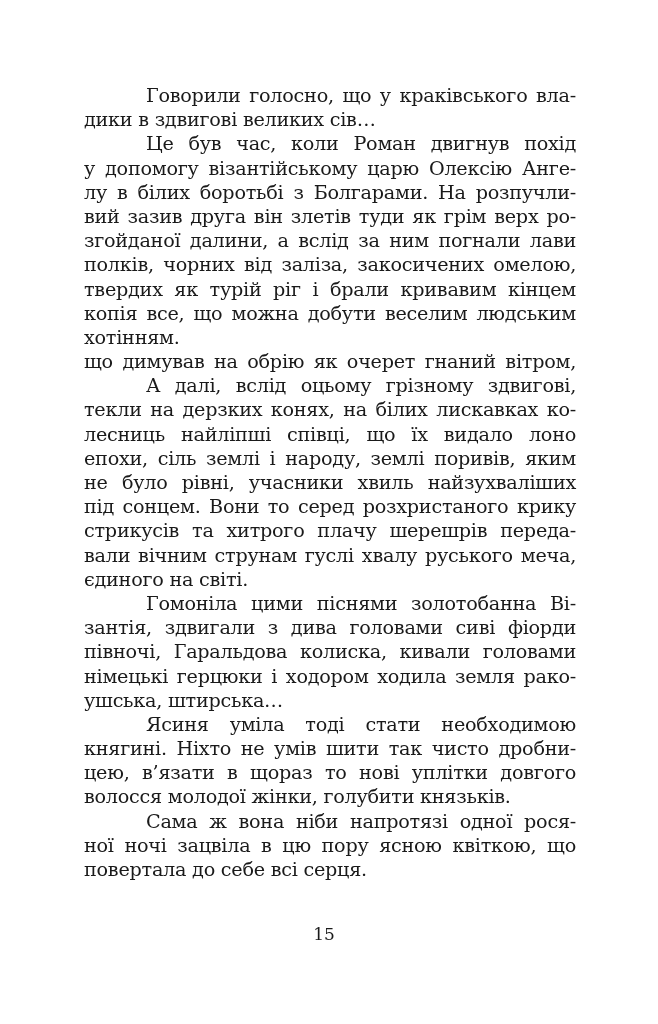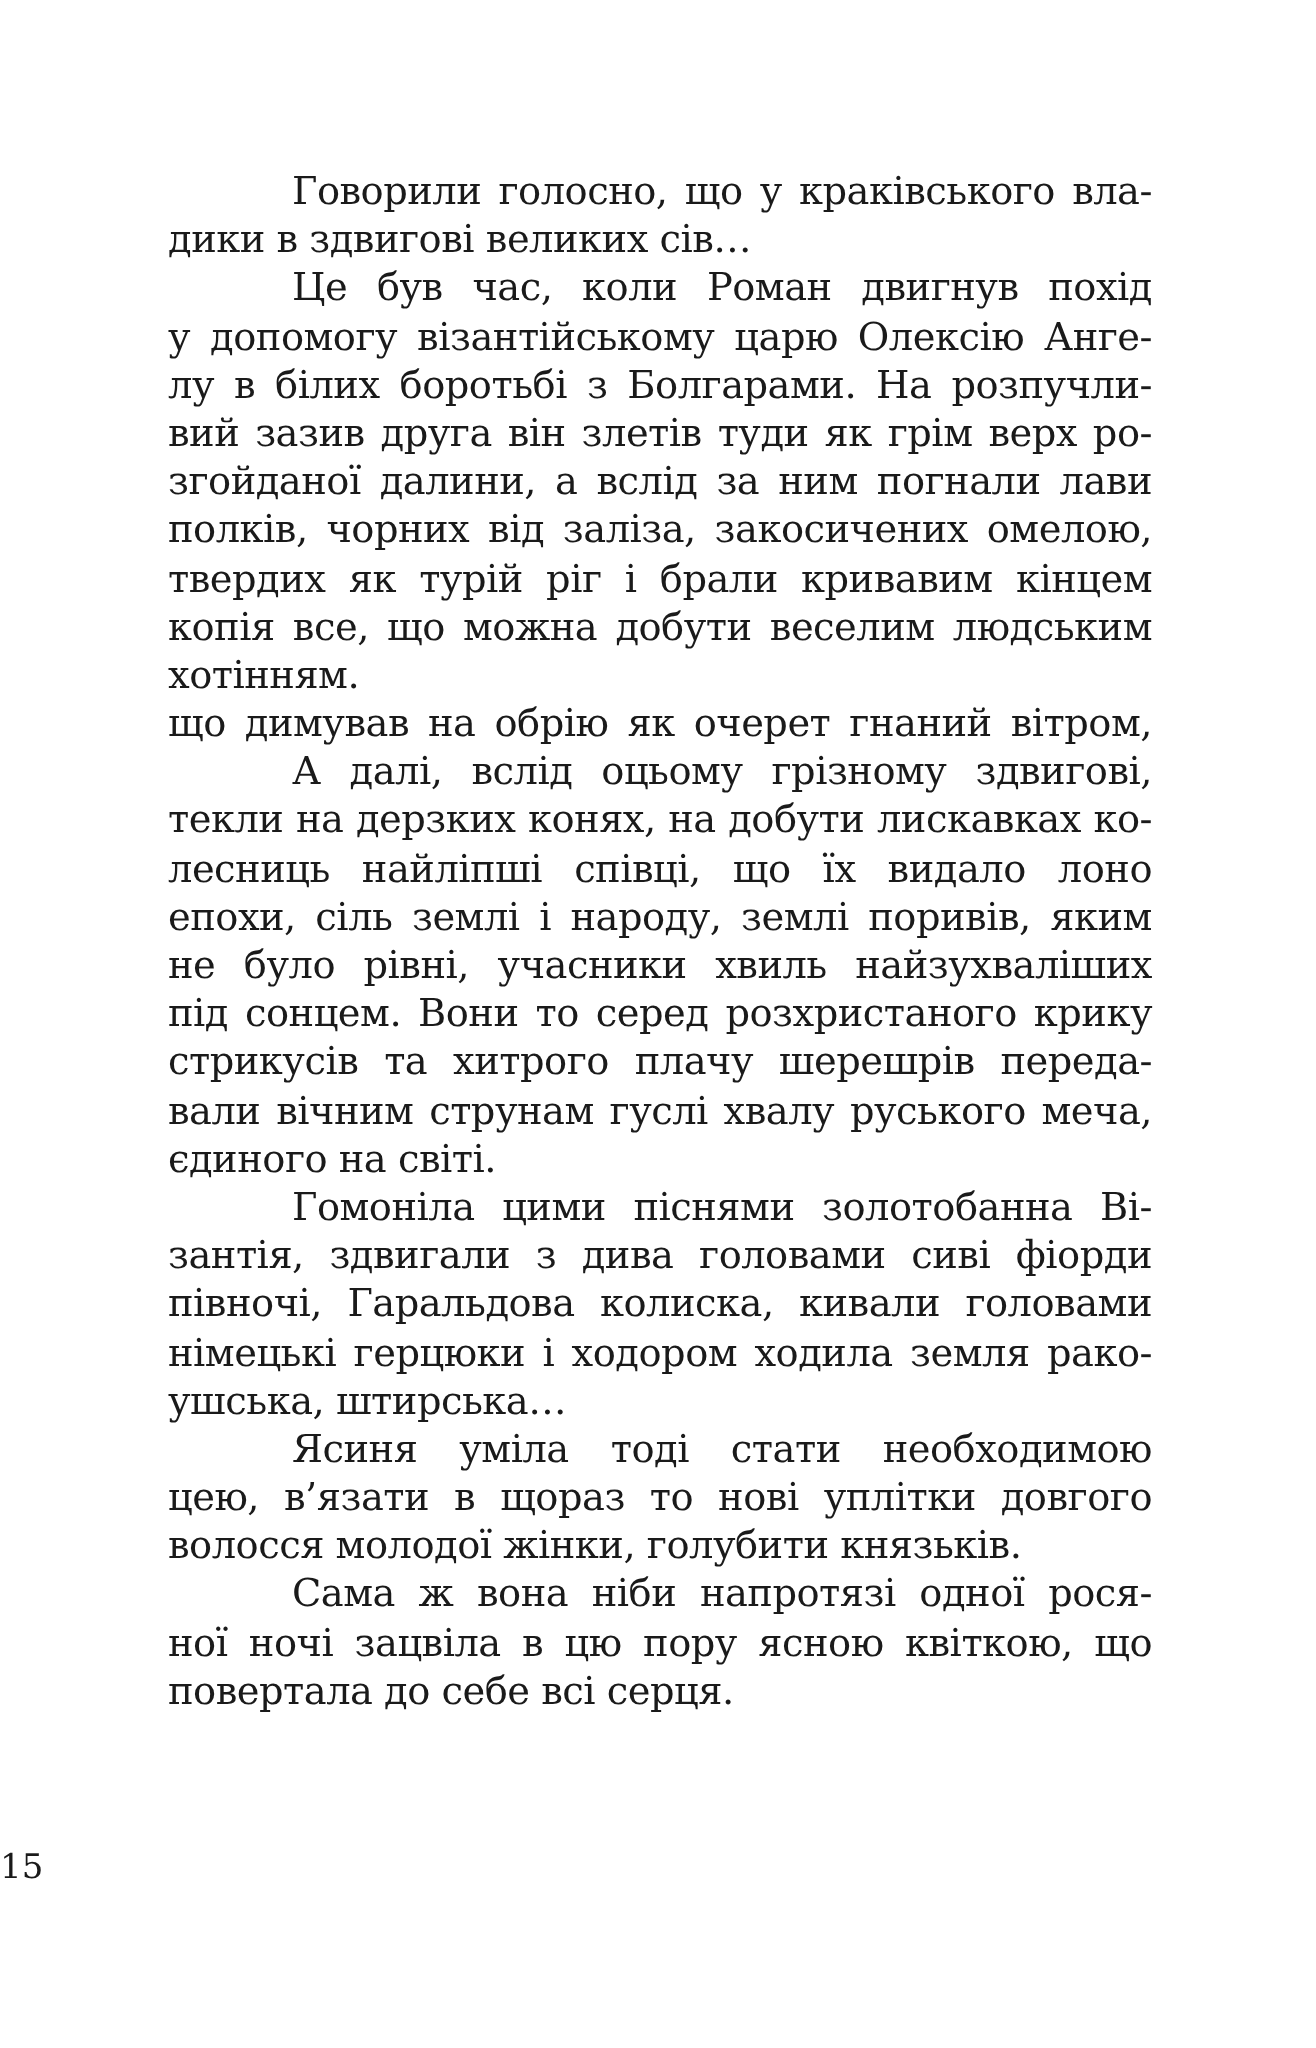--- a/index.html
+++ b/index.html
@@ -38,21 +38,21 @@
       text-align-last: left;
     }
     .line.indent {
       padding-left: 62px;
     }
     .page-number {
       position: absolute;
       left: 0;
       width: 648px;
       top: 924px;
-      text-align: left;
+      text-align: center;
       font-family: "DejaVu Serif", "Liberation Serif", serif;
       font-size: 17px;
       color: #1a1a1a;
     }
   </style>
 </head>
 <body>
 
 <div class="page">
 
@@ -69,40 +69,41 @@
     <span class="line">згойданої далини, а вслід за ним погнали лави</span>
     <span class="line">полків, чорних від заліза, закосичених омелою,</span>
     <span class="line">твердих як турій ріг і брали кривавим кінцем</span>
     <span class="line">копія все, що можна добути веселим людським</span>
     <span class="line last">хотінням.</span>
   </p>
 
   <p class="para">
     <span class="line">що димував на обрію як очерет гнаний вітром,</span>
     <span class="line indent">А далі, вслід оцьому грізному здвигові,</span>
-    <span class="line">текли на дерзких конях, на добути лискавках ко-</span>
+    <span class="line">текли на дерзких конях, на білих лискавках ко-</span>
     <span class="line">лесниць найліпші співці, що їх видало лоно</span>
     <span class="line">епохи, сіль землі і народу, землі поривів, яким</span>
     <span class="line">не було рівні, учасники хвиль найзухваліших</span>
     <span class="line">під сонцем. Вони то серед розхристаного крику</span>
     <span class="line">стрикусів та хитрого плачу шерешрів переда-</span>
     <span class="line">вали вічним струнам гуслі хвалу руського меча,</span>
     <span class="line last">єдиного на світі.</span>
   </p>
 
   <p class="para">
     <span class="line indent">Гомоніла цими піснями золотобанна Ві-</span>
     <span class="line">зантія, здвигали з дива головами сиві фіорди</span>
     <span class="line">півночі, Гаральдова колиска, кивали головами</span>
     <span class="line">німецькі герцюки і ходором ходила земля рако-</span>
     <span class="line last">ушська, штирська…</span>
   </p>
 
   <p class="para">
     <span class="line indent">Ясиня уміла тоді стати необходимою</span>
+    <span class="line">княгині. Ніхто не умів шити так чисто дробни-</span>
     <span class="line">цею, в’язати в щораз то нові уплітки довгого</span>
     <span class="line last">волосся молодої жінки, голубити князьків.</span>
   </p>
 
   <p class="para">
     <span class="line indent">Сама ж вона ніби напротязі одної рося-</span>
     <span class="line">ної ночі зацвіла в цю пору ясною квіткою, що</span>
     <span class="line last">повертала до себе всі серця.</span>
   </p>
 

